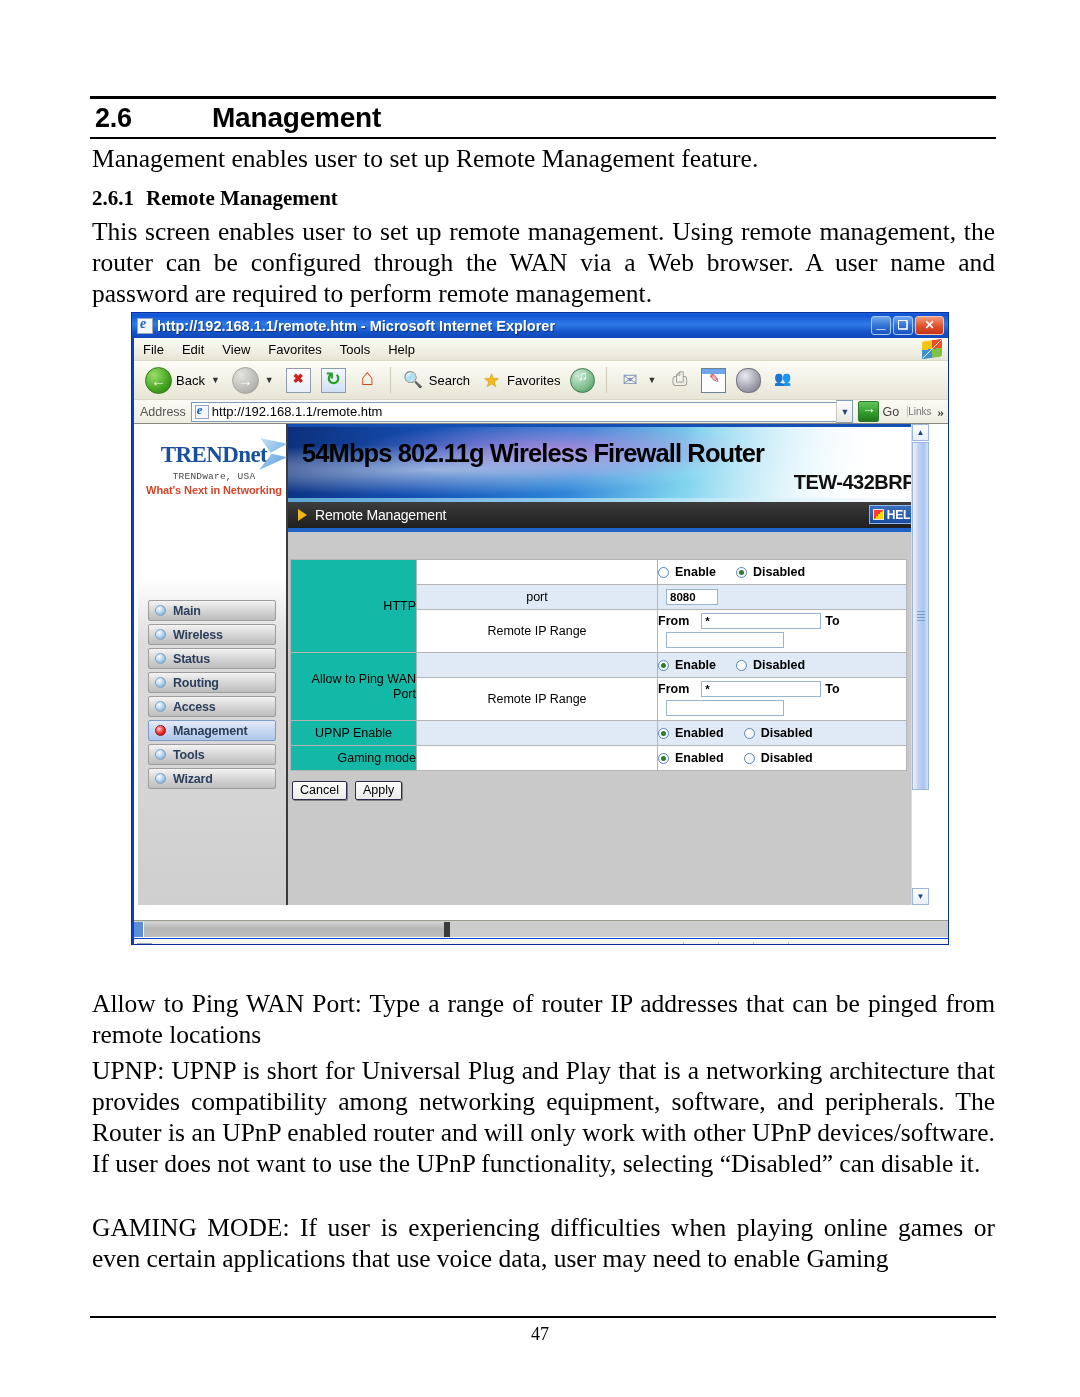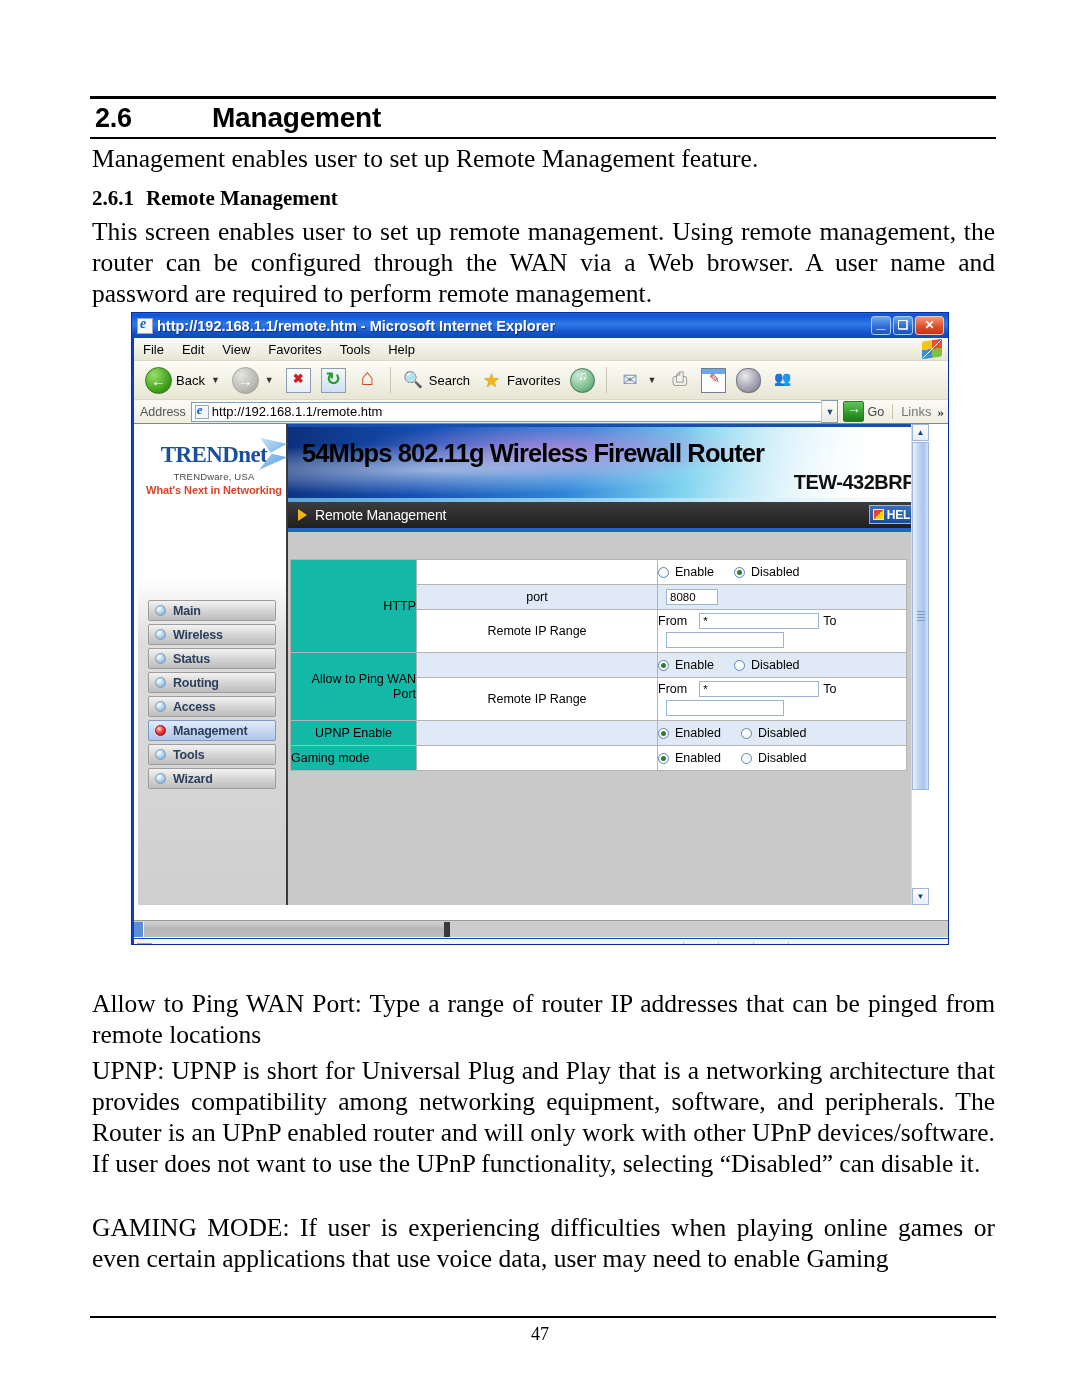--- a/index.html
+++ b/index.html
@@ -368,24 +368,23 @@
     border-radius: 2px;
     position: relative;
   }
   .go-arrow::after {
     content: "\2192";
     position: absolute; left: 0; right: 0; top: -2px;
     text-align: center; color: #fff; font-size: 14px; font-weight: bold;
   }
   .links-btn {
     font-family: "Liberation Sans", sans-serif;
-    font-size: 13px; color: #777;
+    font-size: 10px; color: #777;
     padding-right: 4px;
     border-left: 1px solid #c9c6b3;
-    padding-left: 8px;
   }
   .chev { font-size: 13px; color: #333; padding: 0 4px 0 2px; font-weight: bold;}
 
   
   .ie-viewport {
     position: absolute;
     left: 2px; top: 111px;
     width: 814px; height: 497px;
     background: #ffffff;
     overflow: hidden;
@@ -422,21 +421,21 @@
     display: inline-block;
   }
   .tl-swoosh {
     position: absolute;
     right: -20px; top: -4px;
     width: 30px; height: 32px;
     background: linear-gradient(135deg,#cfe3f7 0%, #8ec0ea 50%, #5a9fdc 100%);
     clip-path: polygon(10% 0%, 100% 18%, 42% 48%, 100% 60%, 6% 100%, 48% 50%);
   }
   .tl-sub {
-    font-family: Liberation Sans, sans-serif;
+    font-family: Liberation Mono, monospace;
     font-size: 9.5px;
     color: #4a4a4a;
     margin-top: 3px;
     letter-spacing: 0.2px;
   }
   .tl-tag {
     font-family: "Liberation Sans", sans-serif;
     font-weight: bold;
     font-size: 11px;
     color: #d4452a;
@@ -617,20 +616,21 @@
   td.lbl-cell {
     background: #dfeaf6;
     text-align: center;
     width: 240px;
     color: #17408e;
   }
   td.lbl-cell.white { background: #ffffff; }
   td.val-cell {
     background: #dfeaf6;
     padding-left: 7px;
+    font-weight: bold;
   }
   td.val-cell.white { background: #ffffff; }
   .radio-row { display: flex; align-items: center; gap: 6px; }
   .radio {
     width: 11px; height: 11px;
     border-radius: 50%;
     border: 1px solid #5f85b0;
     background: radial-gradient(circle at 35% 30%, #ffffff, #f2f6fb);
     box-sizing: border-box;
     position: relative;
@@ -1080,34 +1080,38 @@
                 <td class="val-cell">
                   <div class="radio-row">
                     <span class="radio on"></span>
                     <span class="radio-lbl">Enabled</span>
                     <span class="radio"></span>
                     <span class="radio-lbl">Disabled</span>
                   </div>
                 </td>
               </tr>
               <tr>
-                <td class="sec-cell" style="text-align:left;margin-top:12px;">Gaming mode</td>
+                <td class="sec-cell" style="text-align:right;margin-top:12px;">Gaming mode</td>
                 <td class="lbl-cell white"></td>
                 <td class="val-cell white">
                   <div class="radio-row">
                     <span class="radio on"></span>
                     <span class="radio-lbl">Enabled</span>
                     <span class="radio"></span>
                     <span class="radio-lbl">Disabled</span>
                   </div>
                 </td>
               </tr>
             </tbody>
               </table>
 
+            <div class="btn-row">
+              <div class="gbtn">Cancel</div>
+              <div class="gbtn">Apply</div>
+            </div>
           </div>
         </div>
 
         <div class="vscroll">
           <div class="vs-arrow top"></div>
           <div class="vs-thumb">
             <div class="vs-grip"></div>
           </div>
           <div class="vs-arrow bot"></div>
         </div>

